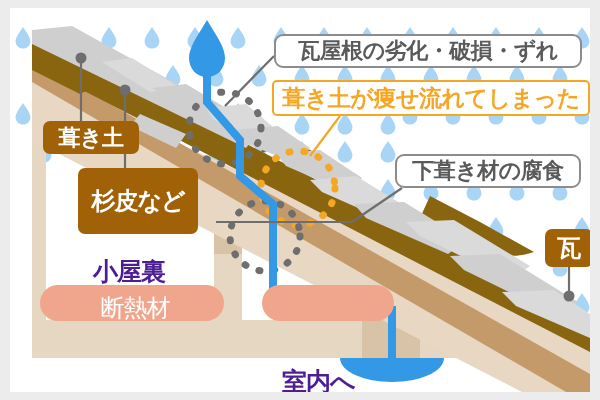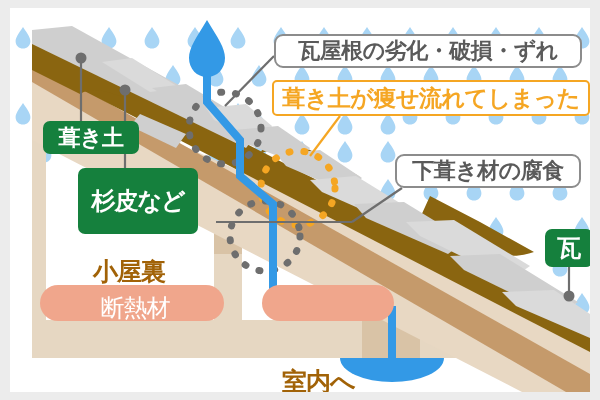--- a/index.html
+++ b/index.html
@@ -23,21 +23,21 @@
   
   .chip{
     position:absolute;
     display:flex;align-items:center;justify-content:center;
     box-sizing:border-box;
     white-space:nowrap;
     line-height:1;
     letter-spacing:-0.5px;
   }
   .chip-gray{
-    background:#15803d;color:#ffffff;
+    background:#a16207;color:#ffffff;
     border-radius:7px;
     font-weight:bold;
   }
   .chip-gray.two-line{
     flex-direction:row;
     line-height:1.06;
     letter-spacing:-1px;
   }
   .chip-outline{
     background:#ffffff;color:#5a5a5a;
@@ -46,21 +46,21 @@
     font-weight:bold;
   }
   .chip-orange{
     background:#ffffff;color:#f5a623;
     border:2px solid #f5a623;
     border-radius:5px;
     font-weight:bold;
   }
   .plain-label{
     position:absolute;
-    color:#a16207;
+    color:#4c1d95;
     font-weight:bold;
     white-space:nowrap;
     letter-spacing:-1px;
   }
   .ins-label{
     position:absolute;
     color:#ffffff;
     font-weight:normal;
     white-space:nowrap;
     letter-spacing:-1px;

